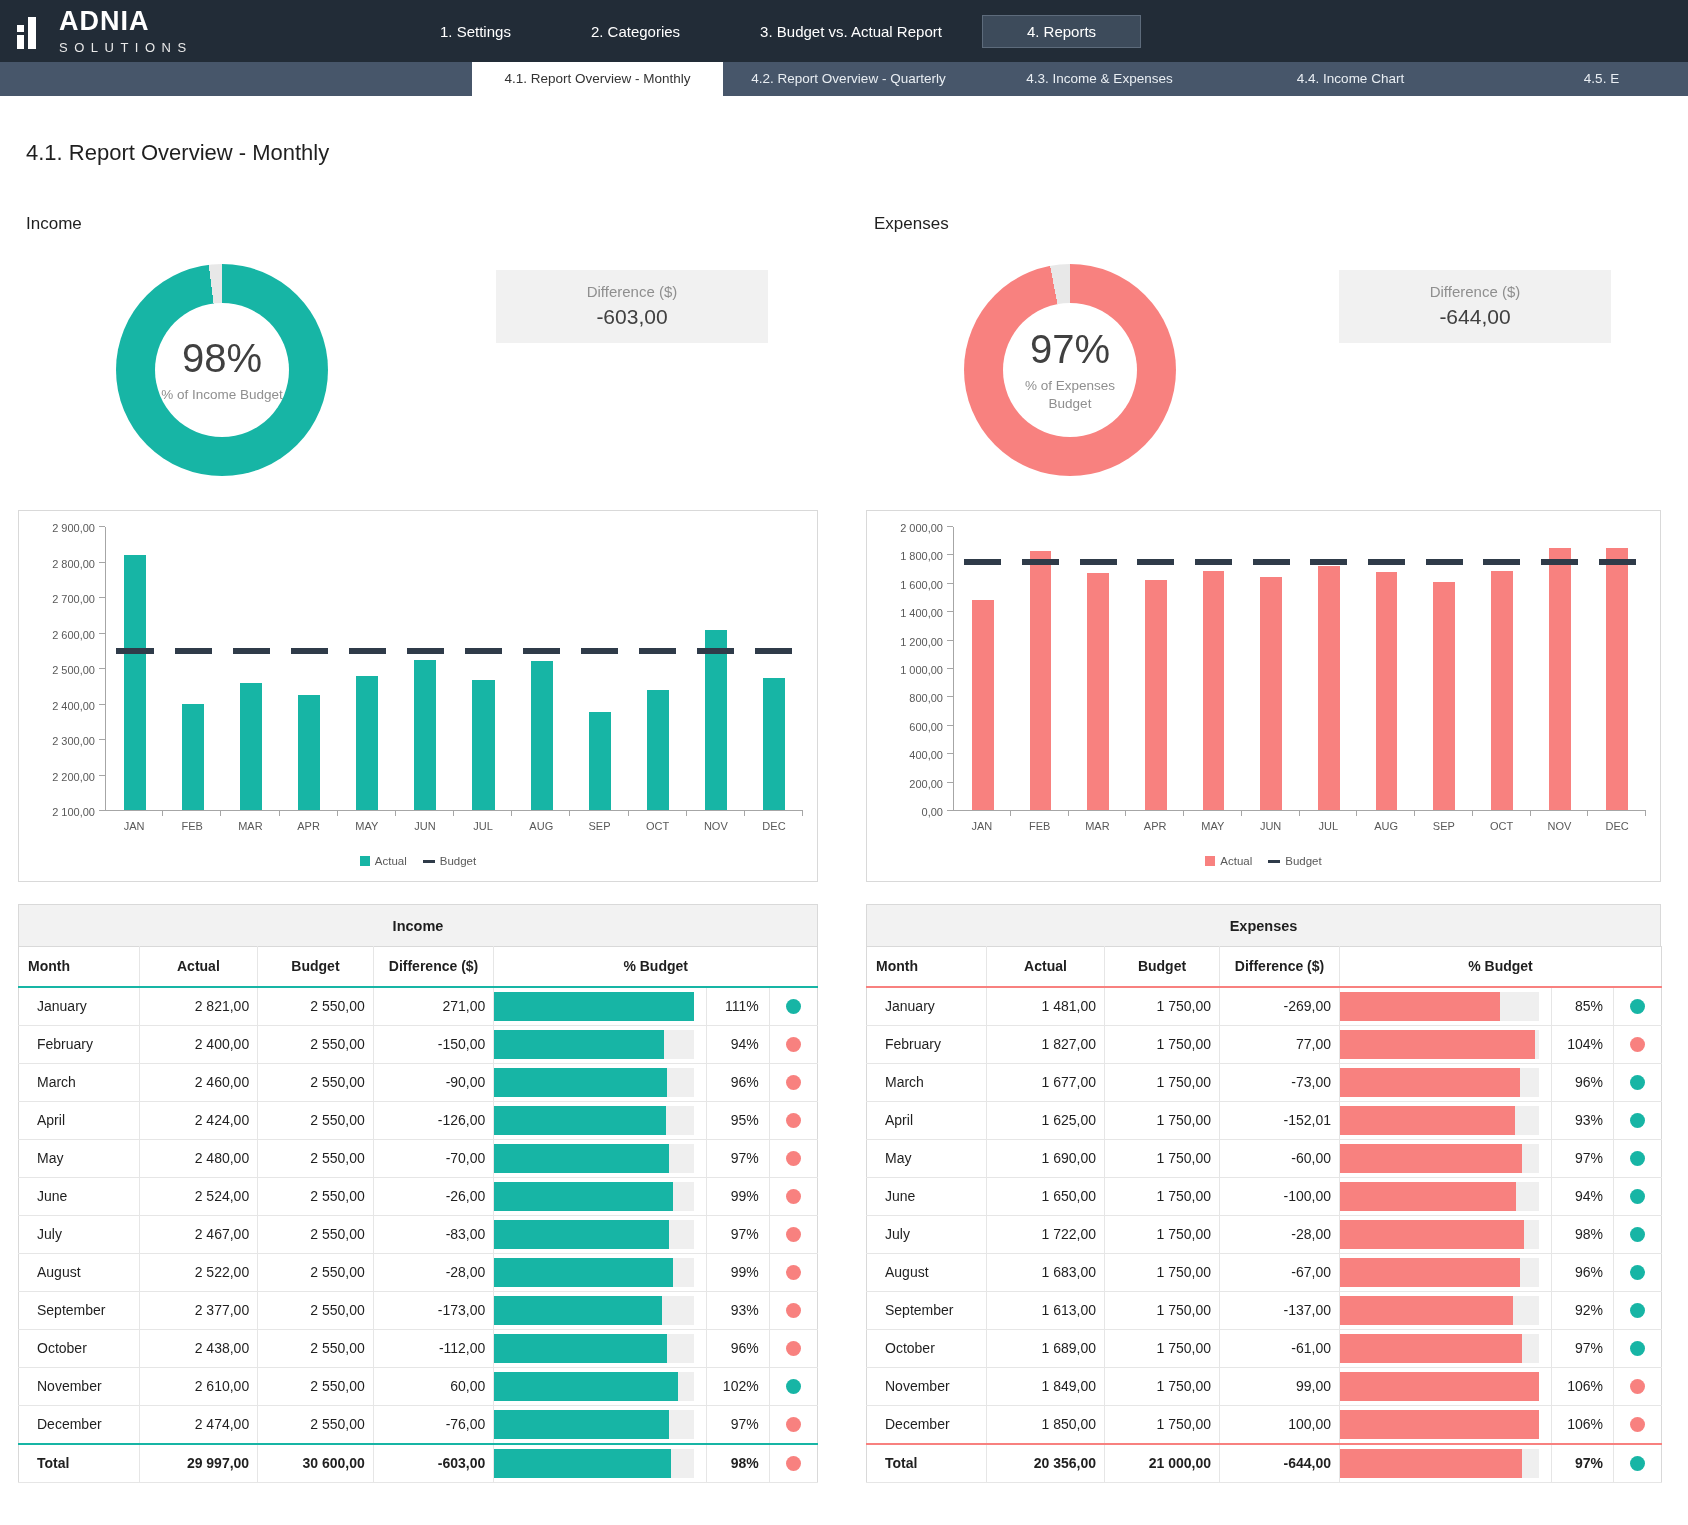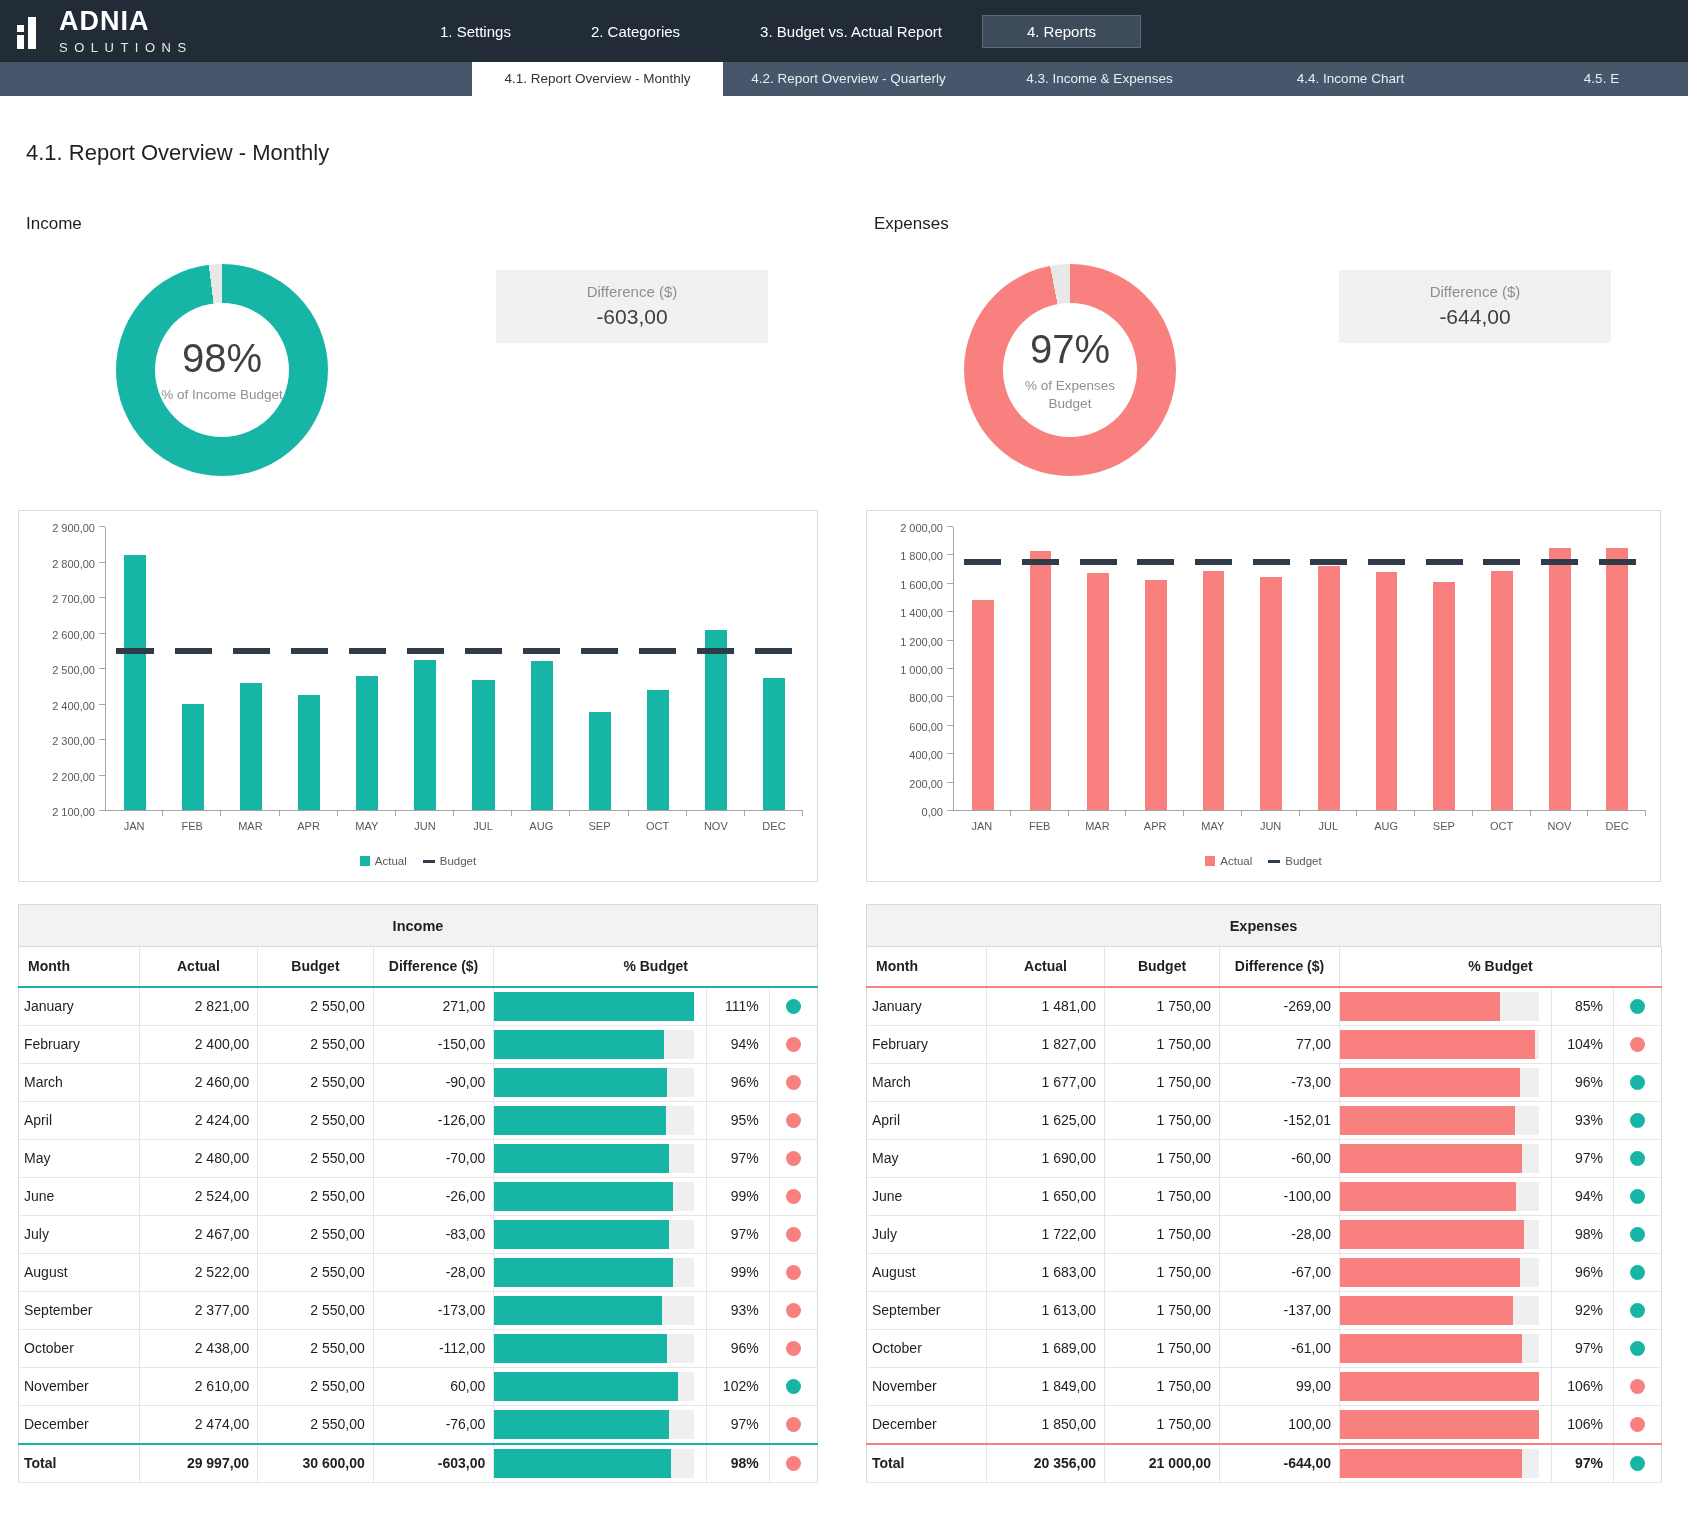--- a/index.html
+++ b/index.html
@@ -62,21 +62,21 @@
 
   
   .tbl-title { margin-top:22px; background:#f2f2f2; border:1px solid #d9d9d9; border-bottom:none;
                height:42px; line-height:42px; text-align:center; font-weight:bold; font-size:14.5px; color:#1f1f1f; }
   table.tbl { width:100%; border-collapse:collapse; border:1px solid #d9d9d9; table-layout:fixed; font-size:14px; color:#1f1f1f; }
   .tbl th { height:40px; font-size:14px; font-weight:bold; background:#fff; text-align:center;
             border-bottom:2px solid var(--accent); border-right:1px solid #e6e6e6; }
   .tbl th.c-month { text-align:left; padding-left:9px; }
   .tbl th:last-child { border-right:none; }
   .tbl td { height:37px; border-bottom:1px solid #e6e6e6; border-right:1px solid #e6e6e6; background:#fff; }
-  .tbl td.month { padding-left:5px; }
+  .tbl td.month { padding-left:18px; }
   .tbl td.num { text-align:right; padding-right:8px; }
   .tbl td.barcell { padding:4px 0; }
   .track { height:29px; background:#efefef; position:relative; margin-right:12px; }
   .fill { position:absolute; left:0; top:0; bottom:0; background:var(--accent); }
   .tbl td.pctcell { text-align:right; padding-right:10px; }
   .tbl td.dotcell { text-align:center; border-right:none; }
   .dot { width:15px; height:15px; border-radius:50%; display:inline-block; vertical-align:middle; }
   .tbl tr.total td { font-weight:bold; border-top:2px solid var(--accent); }
 </style>
 </head>

